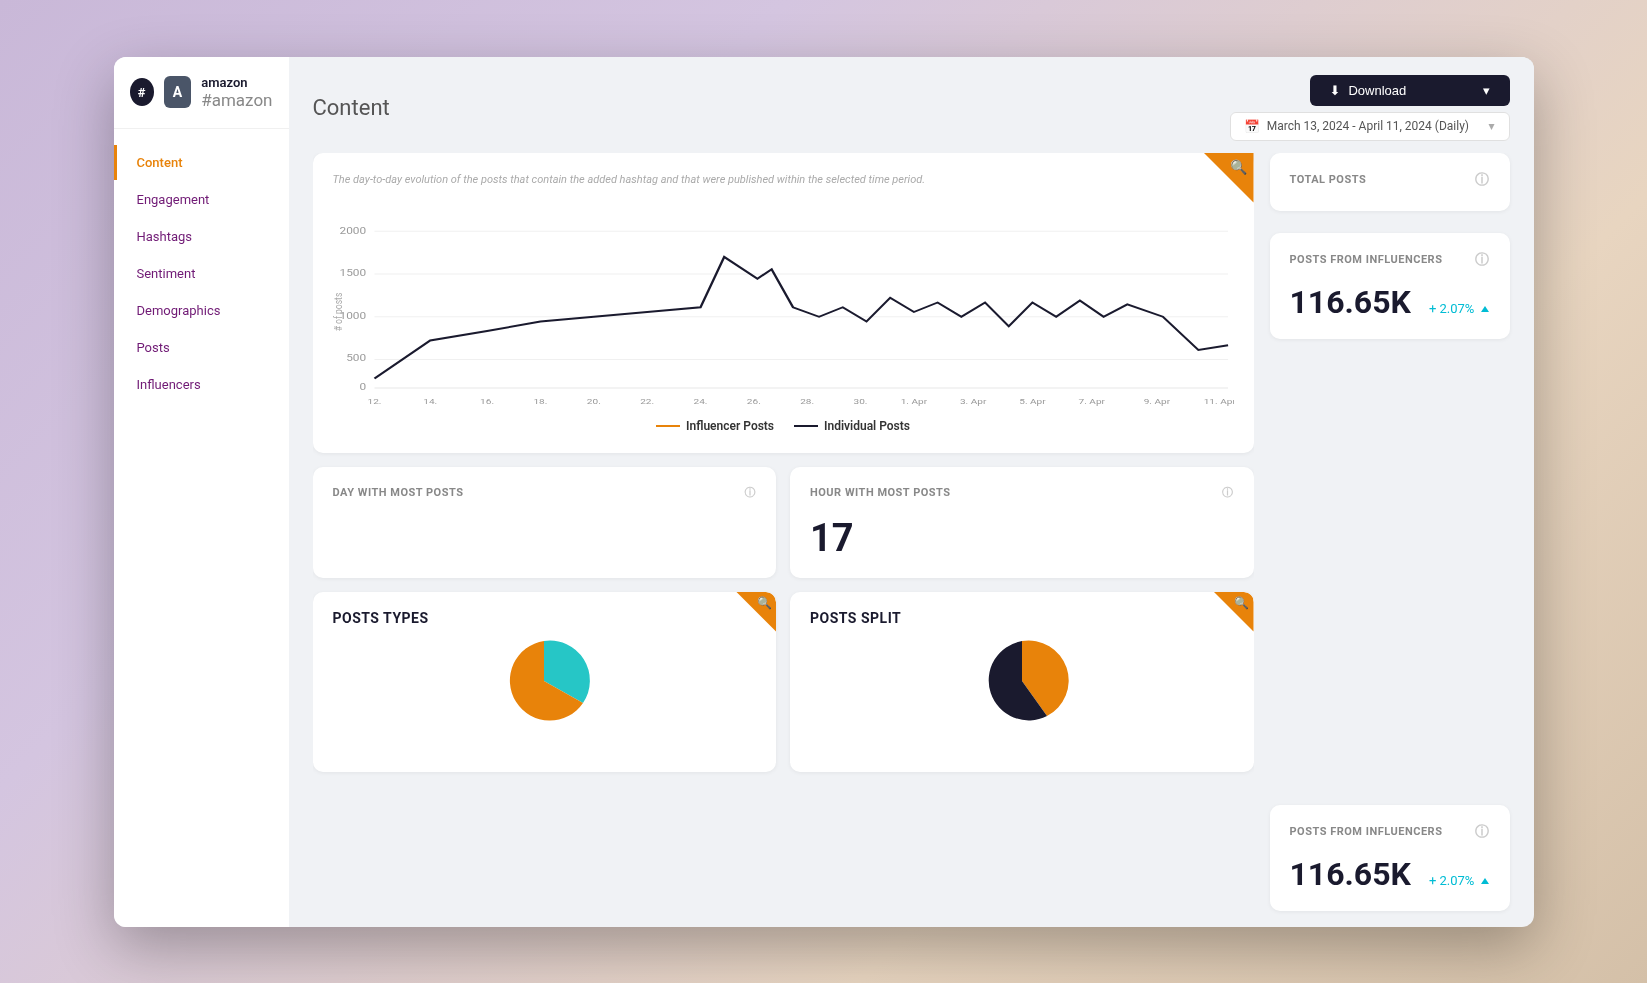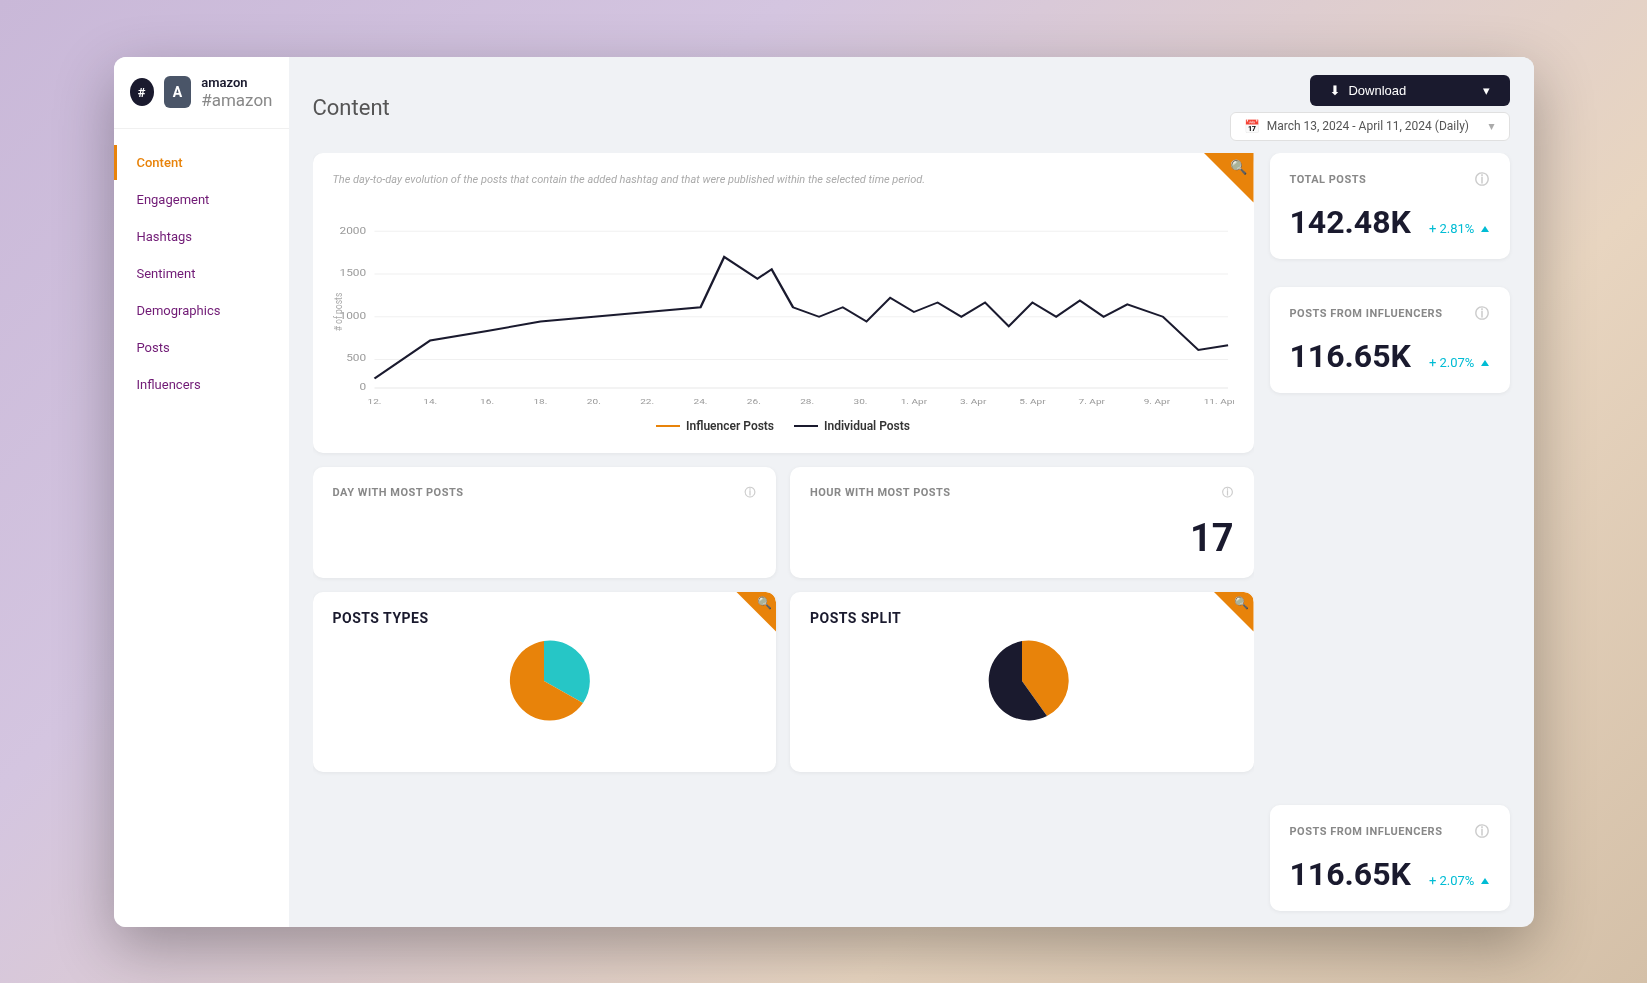--- a/index.html
+++ b/index.html
@@ -171,21 +171,21 @@
       display: flex;
       flex-direction: column;
       gap: 14px;
       overflow-y: auto;
     }
     
     .right-col {
       width: 240px;
       display: flex;
       flex-direction: column;
-      gap: 28px;
+      gap: 22px;
       flex-shrink: 0;
     }
     
     .chart-card {
       background: #fff;
       border-radius: 10px;
       padding: 20px;
       position: relative;
       box-shadow: 0 1px 4px rgba(0,0,0,0.06);
     }
@@ -279,21 +279,20 @@
     .cards-row {
       display: flex;
       gap: 14px;
     }
     .simple-card {
       flex: 1;
       background: #fff;
       border-radius: 10px;
       padding: 18px 20px;
       box-shadow: 0 1px 4px rgba(0,0,0,0.06);
-      text-align: right;
     }
     .simple-card-label {
       font-size: 11px;
       font-weight: 700;
       color: #888;
       letter-spacing: 0.5px;
       display: flex;
       align-items: center;
       justify-content: space-between;
       margin-bottom: 16px;
@@ -549,27 +548,20 @@
         </div>
       </div>
 
       <div class="right-col">
 
         <div class="stat-card">
           <div class="stat-label">
             <span>TOTAL POSTS</span>
             <span class="stat-info-icon">ⓘ</span>
           </div>
-          <div class="stat-value-row">
-            <div class="stat-value">142.48K</div>
-            <span class="stat-change">
-              <span>+ 2.81%</span>
-              <span class="arrow-up"></span>
-            </span>
-          </div>
         </div>
 
         <div class="stat-card">
           <div class="stat-label">
             <span>POSTS FROM INFLUENCERS</span>
             <span class="stat-info-icon">ⓘ</span>
           </div>
           <div class="stat-value-row">
             <div class="stat-value">116.65K</div>
             <span class="stat-change">

